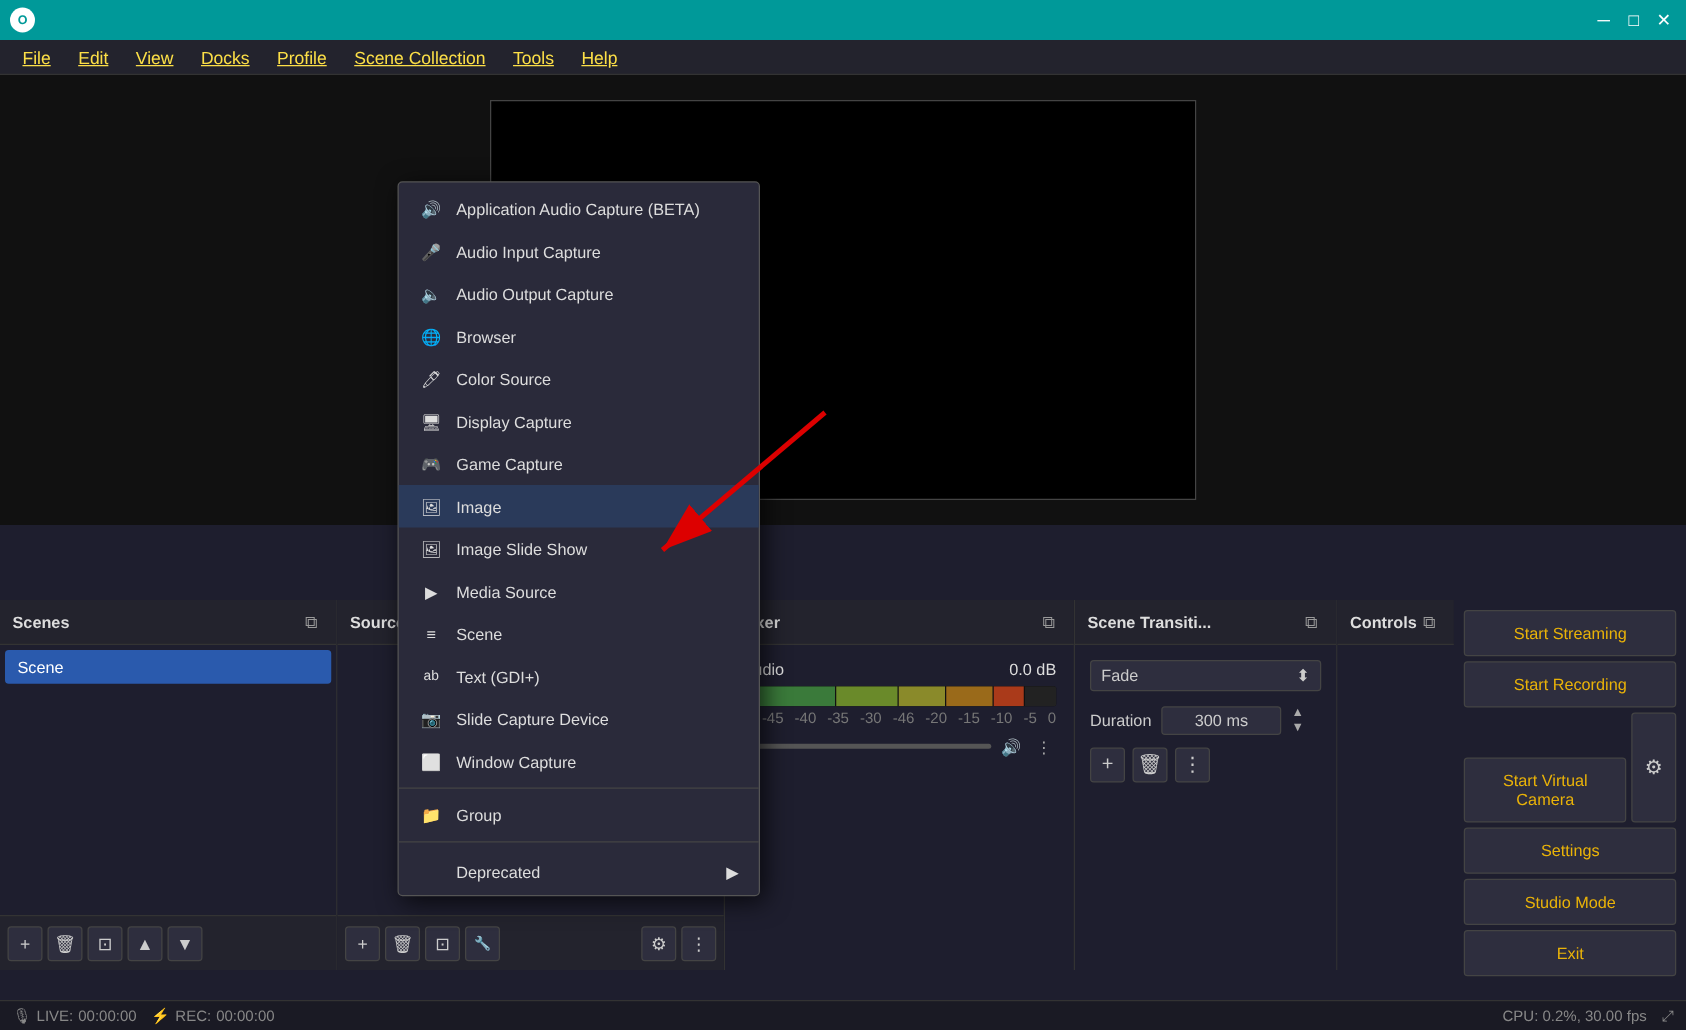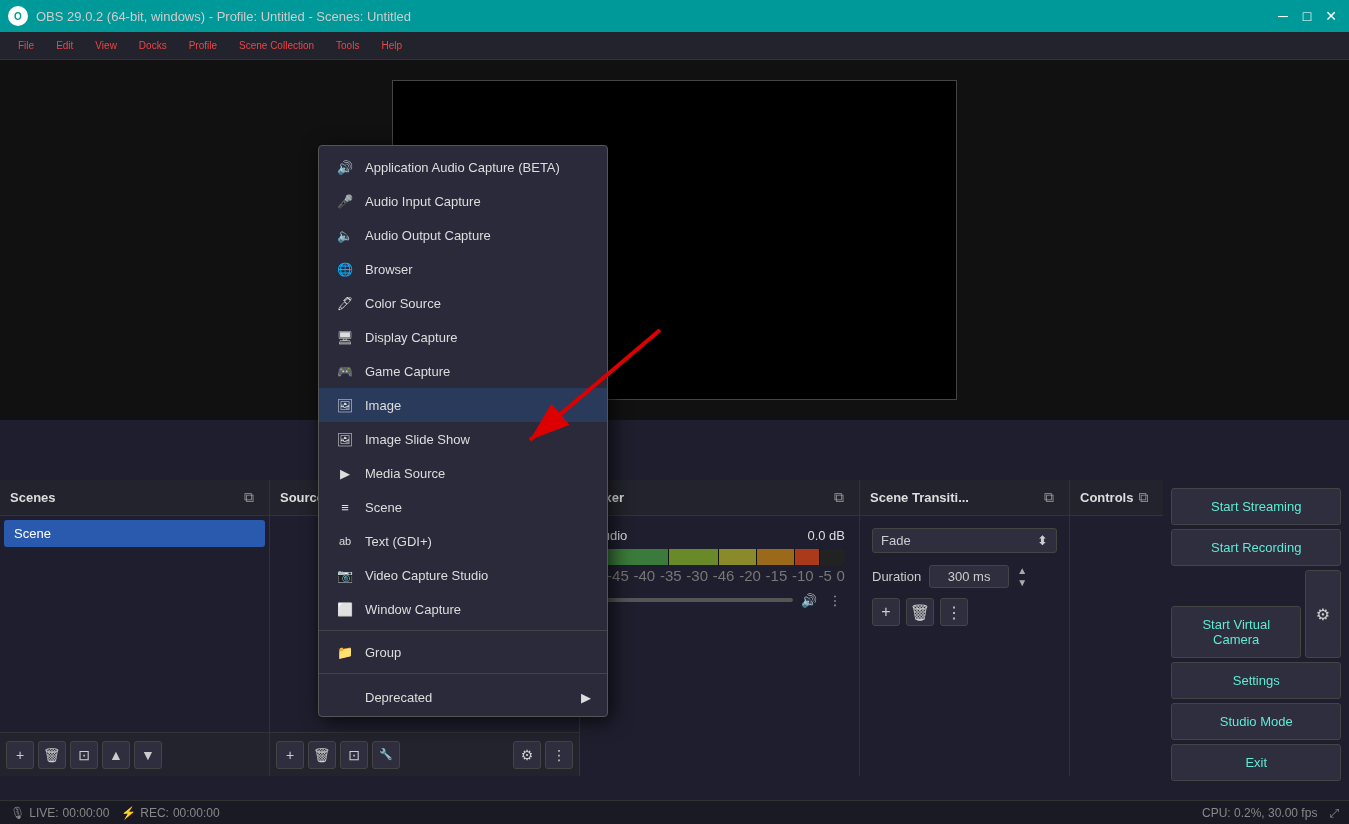--- a/index.html
+++ b/index.html
@@ -65,23 +65,24 @@
       background: #23232d;
       display: flex;
       align-items: center;
       padding: 0 8px;
       gap: 2px;
       border-bottom: 1px solid #333;
     }
     .menu-item {
       padding: 4px 10px;
       cursor: pointer;
-      color: #ef4444;
-      font-size: 10px;
-      border-radius: 3px;
+      color: #fde047;
+      font-size: 14px;
+      border-radius: 3px;
+      text-decoration: underline;
     }
 
     
     #main {
       position: absolute;
       top: 60px;
       left: 0;
       right: 0;
       bottom: 24px;
       display: flex;
@@ -209,21 +210,21 @@
       overflow: hidden;
       display: flex;
       gap: 1px;
     }
     .audio-bar-seg {
       height: 100%;
     }
     .audio-scale {
       display: flex;
       justify-content: space-between;
-      font-size: 15px;
+      font-size: 12px;
       color: #777;
       margin-top: 2px;
     }
     .audio-controls {
       display: flex;
       align-items: center;
       gap: 6px;
       margin-top: 6px;
     }
     .volume-slider {
@@ -253,21 +254,21 @@
       padding: 4px 8px;
       color: #ccc;
       text-align: center;
     }
     .duration-input {
       background: #2e2e3e;
       border: 1px solid #444;
       border-radius: 3px;
       padding: 3px 8px;
       color: #ccc;
-      width: 80px;
+      width: 96px;
     }
     .transition-footer {
       display: flex;
       align-items: center;
       gap: 6px;
       padding: 6px 8px;
     }
     .trans-btn {
       width: 28px;
       height: 28px;
@@ -294,21 +295,21 @@
       padding: 8px;
       display: flex;
       flex-direction: column;
       gap: 4px;
     }
     .ctrl-btn {
       background: #2e2e3e;
       border: 1px solid #444;
       border-radius: 3px;
       padding: 10px 8px;
-      color: #5eead4;
+      color: #eab308;
       text-align: center;
       cursor: pointer;
       font-size: 13px;
       width: 100%;
     }
     .ctrl-btn-row {
       display: flex;
       gap: 4px;
     }
     .ctrl-btn-row .ctrl-btn {
@@ -439,21 +440,20 @@
       font-size: 12px;
       color: #999;
     }
   </style>
 </head>
 <body>
 
 <div id="titlebar">
   <div id="titlebar-left">
     <div class="titlebar-logo">O</div>
-    <span id="titlebar-title-text">OBS 29.0.2 (64-bit, windows) - Profile: Untitled - Scenes: Untitled</span>
   </div>
   <div style="display:flex;align-items:center;">
     <div class="titlebar-btn">─</div>
     <div class="titlebar-btn">□</div>
     <div class="titlebar-btn">✕</div>
   </div>
 </div>
 
 <div id="menubar">
   <div class="menu-item">
@@ -663,21 +663,21 @@
   <div class="ctx-item">
     <span class="ctx-icon">≡</span>
     <span class="ctx-item-label">Scene</span>
   </div>
   <div class="ctx-item">
     <span class="ctx-icon" style="font-size:11px;">ab</span>
     <span class="ctx-item-label">Text (GDI+)</span>
   </div>
   <div class="ctx-item">
     <span class="ctx-icon">📷</span>
-    <span class="ctx-item-label">Video Capture Studio</span>
+    <span class="ctx-item-label">Slide Capture Device</span>
   </div>
   <div class="ctx-item">
     <span class="ctx-icon">⬜</span>
     <span class="ctx-item-label">Window Capture</span>
   </div>
   <div class="ctx-separator"></div>
   <div class="ctx-item">
     <span class="ctx-icon">📁</span>
     <span class="ctx-item-label">Group</span>
   </div>

